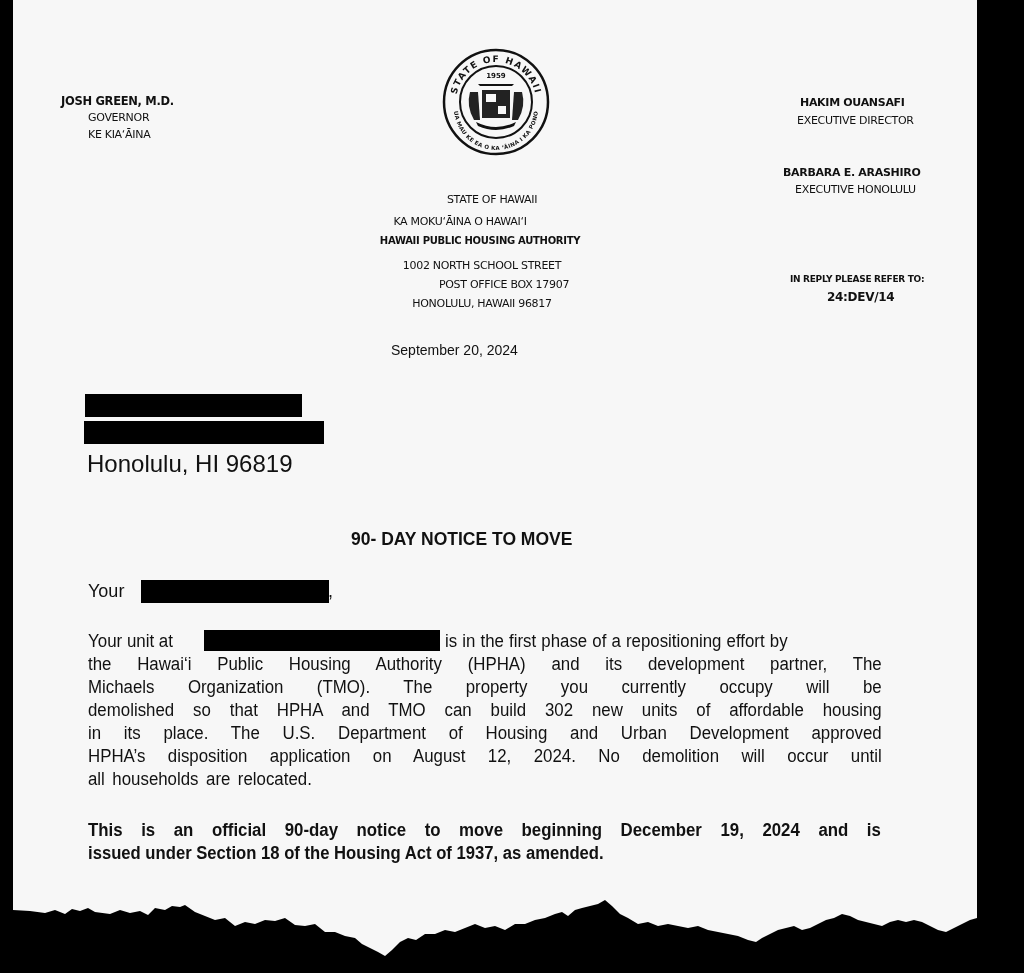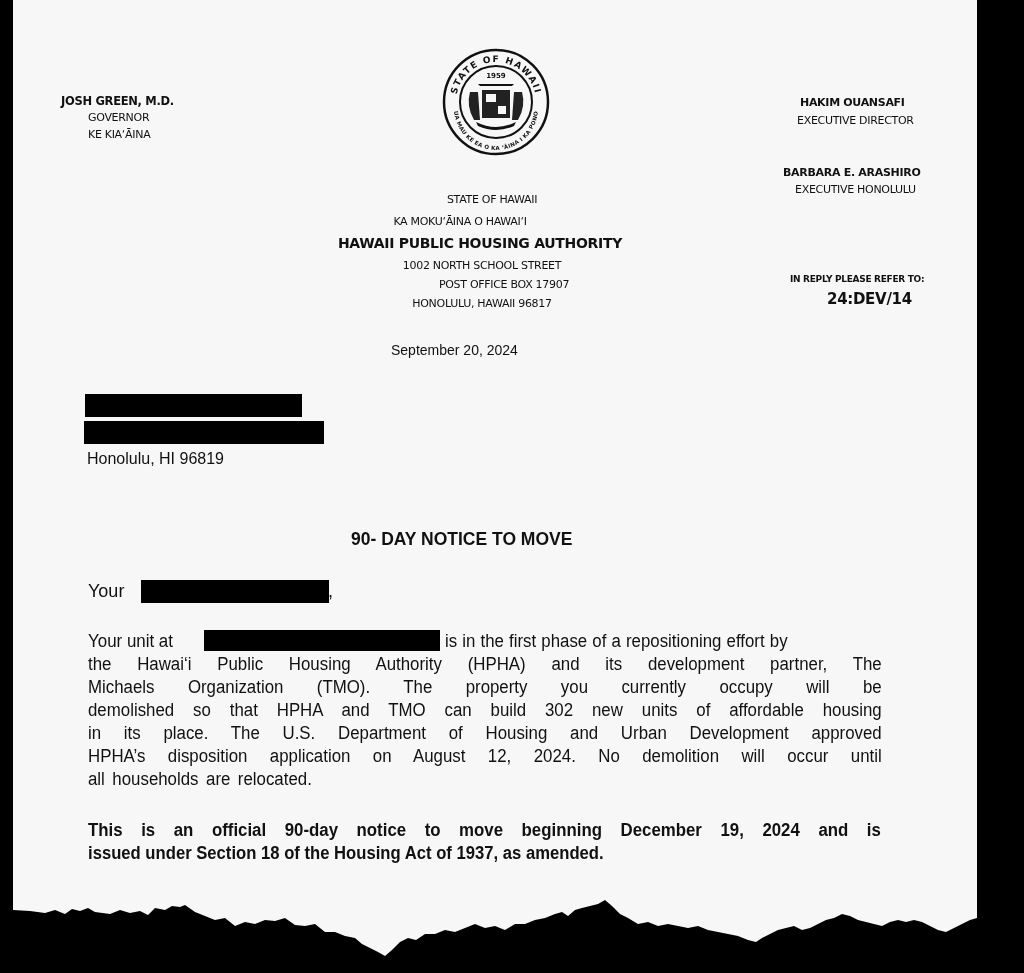--- a/index.html
+++ b/index.html
@@ -47,37 +47,37 @@
   <rect x="40" y="42" width="28" height="28" fill="#222"></rect>
   <rect x="44" y="46" width="10" height="8" fill="#f7f7f7"></rect>
   <rect x="56" y="58" width="8" height="8" fill="#f7f7f7"></rect>
   <path d="M28 44 Q24 58 32 72 L38 72 L36 44 Z" fill="#222"></path>
   <path d="M80 44 Q84 58 76 72 L70 72 L72 44 Z" fill="#222"></path>
   <path d="M34 74 Q54 84 74 74 L72 78 Q54 86 36 78 Z" fill="#111"></path>
 </svg>
 
 <div class="abs hdr center" style="left:380px; top:193px; width:224px;">STATE OF HAWAII</div>
 <div class="abs hdr center" style="left:340px; top:215px; width:240px;">KA MOKU‘ĀINA O HAWAI‘I</div>
-<div class="abs hdr b center" style="left:320px; top:235px; width:320px; font-size:14px;">HAWAII PUBLIC HOUSING AUTHORITY</div>
+<div class="abs hdr b center" style="left:320px; top:235px; width:320px; font-size:10px;">HAWAII PUBLIC HOUSING AUTHORITY</div>
 <div class="abs hdr center" style="left:370px; top:259px; width:224px;">1002 NORTH SCHOOL STREET</div>
 <div class="abs hdr center" style="left:392px; top:278px; width:224px;">POST OFFICE BOX 17907</div>
 <div class="abs hdr center" style="left:370px; top:297px; width:224px;">HONOLULU, HAWAII  96817</div>
 
 <div class="abs hdr b" style="left:800px; top:96px;">HAKIM OUANSAFI</div>
 <div class="abs hdr" style="left:797px; top:114px;">EXECUTIVE DIRECTOR</div>
 <div class="abs hdr b" style="left:783px; top:166px;">BARBARA E. ARASHIRO</div>
 <div class="abs hdr" style="left:795px; top:183px;">EXECUTIVE HONOLULU</div>
 <div class="abs hdr b" style="left:790px; top:274px; font-size:9px;text-align:right;">IN REPLY PLEASE REFER TO:</div>
-<div class="abs hdr b" style="left:827px; top:290px; font-size:15px;">24:DEV/14</div>
+<div class="abs hdr b" style="left:827px; top:290px; font-size:12px;">24:DEV/14</div>
 
 <div class="abs" style="left:391px; top:342px; font-size:14px;">September 20, 2024</div>
 
 <div class="redact" style="left:85px; top:394px; width:217px; height:23px;"></div>
 <div class="redact" style="left:84px; top:421px; width:240px; height:23px;"></div>
-<div class="abs" style="left:87px; top:450px; font-size:16px;">Honolulu, HI 96819</div>
+<div class="abs" style="left:87px; top:450px; font-size:24px;">Honolulu, HI 96819</div>
 
 <div class="abs bold" style="left:351px; top:529px; font-size:17.5px;text-align:center;">90- DAY NOTICE TO MOVE</div>
 
 <div class="abs" style="left:88px; top:581px; font-size:18px;">Your</div>
 <div class="redact" style="left:141px; top:580px; width:188px; height:23px;"></div>
 <div class="abs" style="left:328px; top:581px; font-size:18px;">,</div>
 
 <div class="abs" style="left:88px; top:631px; font-size:18px; transform:scaleX(0.94); transform-origin:left top;">Your unit at</div>
 <div class="redact" style="left:204px; top:630px; width:236px; height:21px;"></div>
 <div class="abs" style="left:445px; top:631px; font-size:18px; transform:scaleX(0.935); transform-origin:left top; word-spacing:0.5px;">is in the first phase of a repositioning effort by</div>

